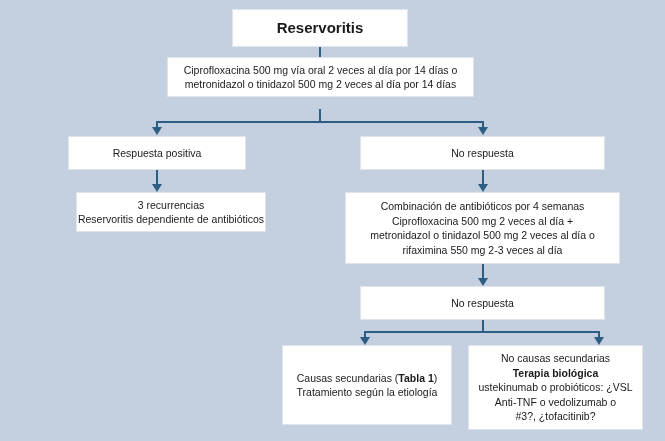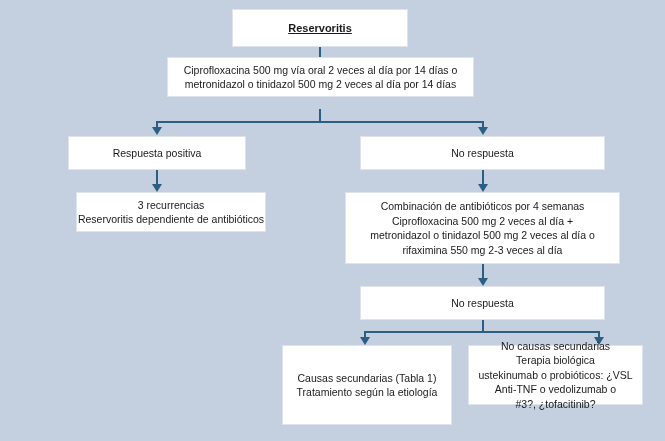--- a/index.html
+++ b/index.html
@@ -33,24 +33,23 @@
     font-size: 10.5px;
     line-height: 14.5px;
     padding: 4px 7px;
   }
   .node .ln {
     display: block;
     white-space: nowrap;
   }
   .node.bold .ln {
     font-weight: bold;
-    font-size: 11px;
-    text-decoration: underline;
+    font-size: 15px;
   }
-  .ln b { font-weight: normal; }
+  .ln b { font-weight: bold; }
 
   
   .vline {
     position: absolute;
     width: 2px;
     background: #2c5d82;
   }
   .hline {
     position: absolute;
     height: 2px;
@@ -127,21 +126,21 @@
   <div class="vline" style="left:364px; top:331px; height:8px;"></div>
   <div class="arrow" style="left:360px; top:337px;"></div>
   <div class="vline" style="left:598px; top:331px; height:8px;"></div>
   <div class="arrow" style="left:594px; top:337px;"></div>
 
   <div class="node" style="left:282px; top:345px; width:170px; height:80px;">
     <span class="ln"><span>Causas secundarias (</span><b>Tabla 1</b><span>)</span></span>
     <span class="ln">Tratamiento según la etiología</span>
   </div>
 
-  <div class="node" style="left:468px; top:345px; width:175px; height:60px;">
+  <div class="node" style="left:468px; top:345px; width:175px; height:85px;">
     <span class="ln">No causas secundarias</span>
     <span class="ln"><b>Terapia biológica</b></span>
     <span class="ln">ustekinumab o probióticos: ¿VSL</span>
     <span class="ln">Anti-TNF o vedolizumab o</span>
     <span class="ln">#3?, ¿tofacitinib?</span>
   </div>
 
 </div>
 
 </body></html>

